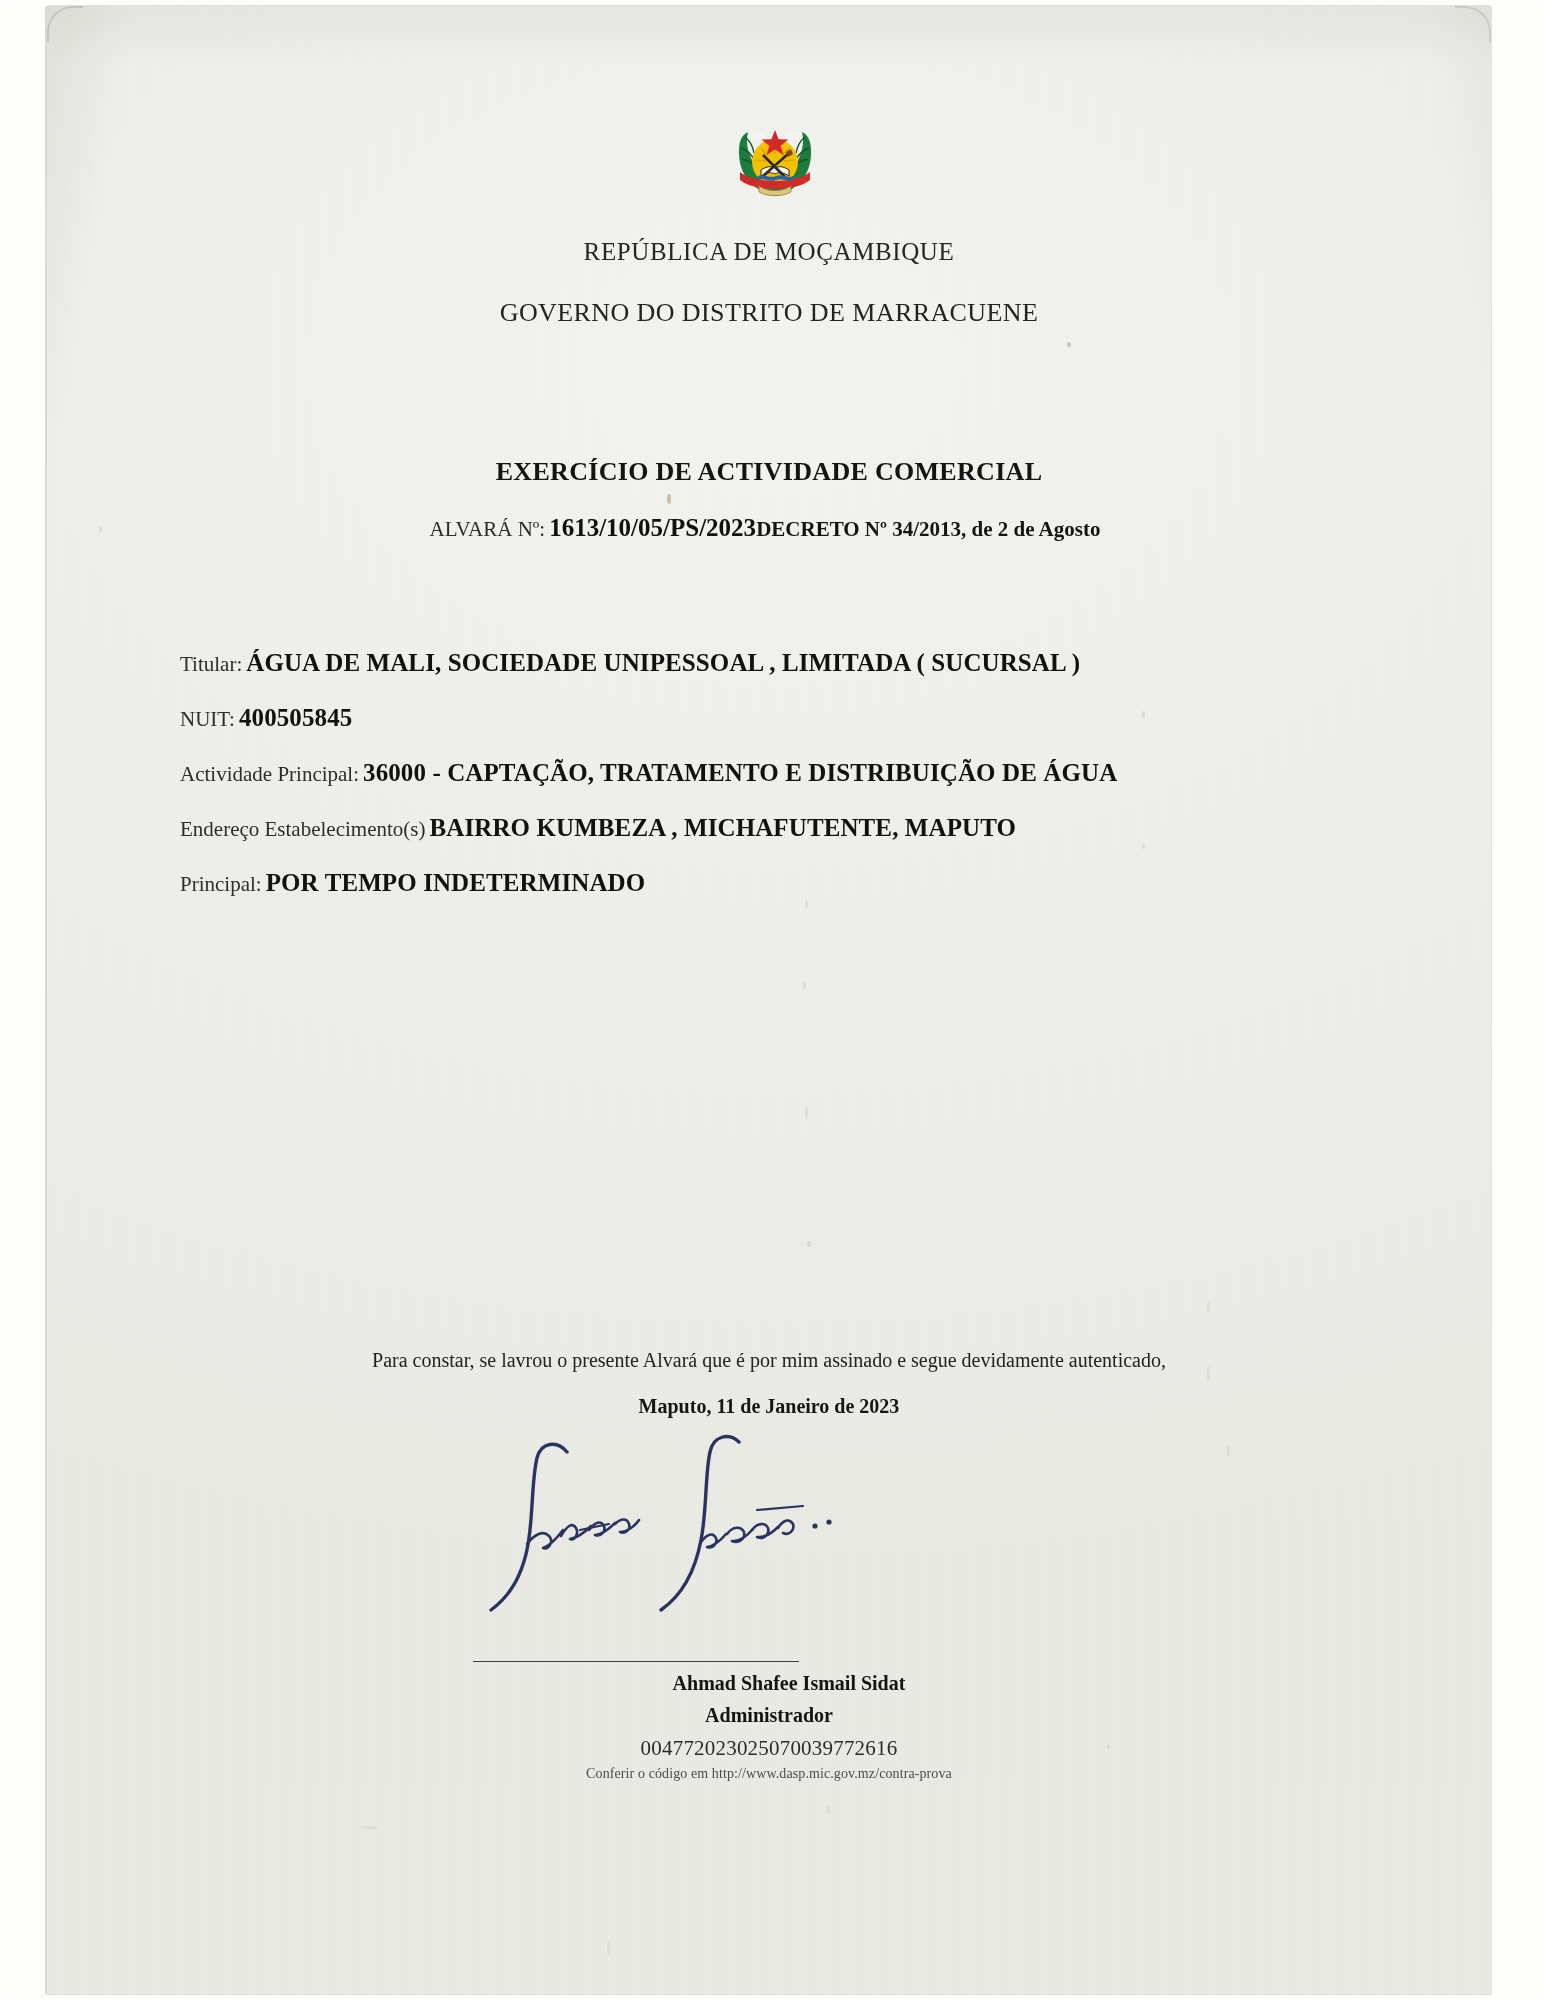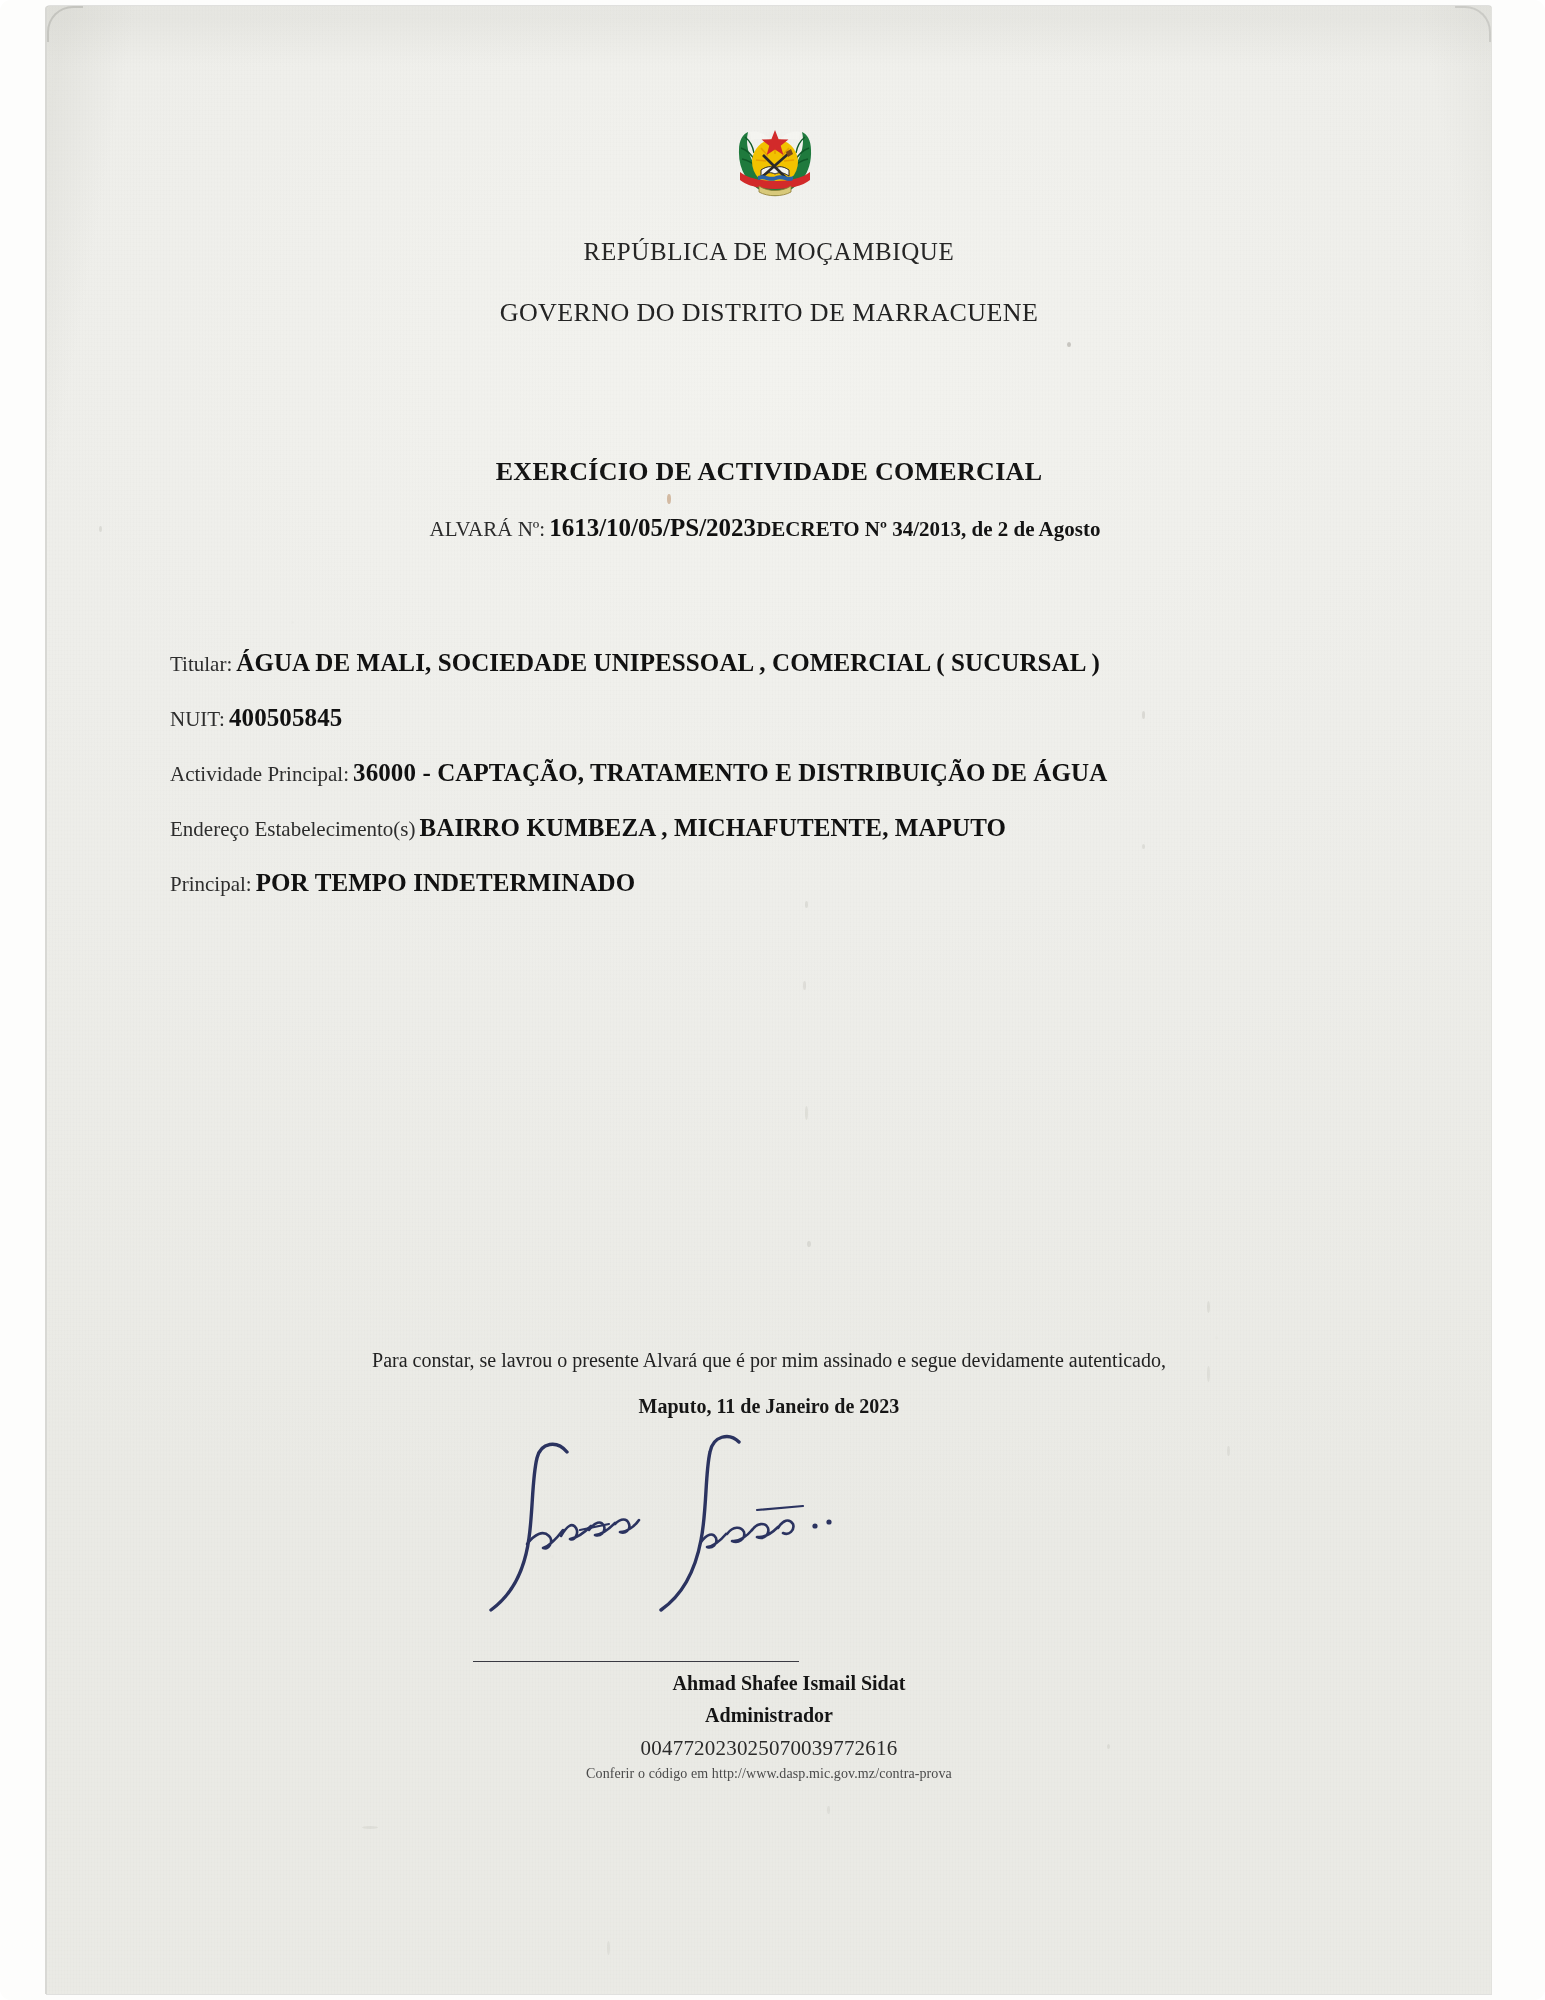--- a/index.html
+++ b/index.html
@@ -180,20 +180,21 @@
     top: 640px;
     width: 1230px;
   }
   .field-row {
     margin-bottom: 22px;
     line-height: 1.32;
   }
   .field-label {
     font-size: 21px;
     color: #2d2d2d;
+    margin-left: 10px;
   }
   .field-value {
     font-size: 25px;
     font-weight: bold;
     color: #111111;
     letter-spacing: .1px;
   }
 
   
   #closing-statement {
@@ -356,21 +357,21 @@
           <span id="permit-number-label">ALVARÁ Nº:</span>
           <span id="permit-number-value">1613/10/05/PS/2023</span>
         </div>
         <div id="decree-text">DECRETO Nº 34/2013, de 2 de Agosto</div>
       </div>
 
       <div id="fields-block">
 
         <div class="field-row">
           <span class="field-label">Titular:</span>
-          <span class="field-value">ÁGUA DE MALI, SOCIEDADE UNIPESSOAL , COMERCIAL ( SUCURSAL )</span>
+          <span class="field-value">ÁGUA DE MALI, SOCIEDADE UNIPESSOAL , LIMITADA ( SUCURSAL )</span>
         </div>
 
         <div class="field-row">
           <span class="field-label">NUIT:</span>
           <span class="field-value">400505845</span>
         </div>
 
         <div class="field-row">
           <span class="field-label">Actividade Principal:</span>
           <span class="field-value">36000 - CAPTAÇÃO, TRATAMENTO E DISTRIBUIÇÃO DE ÁGUA</span>

